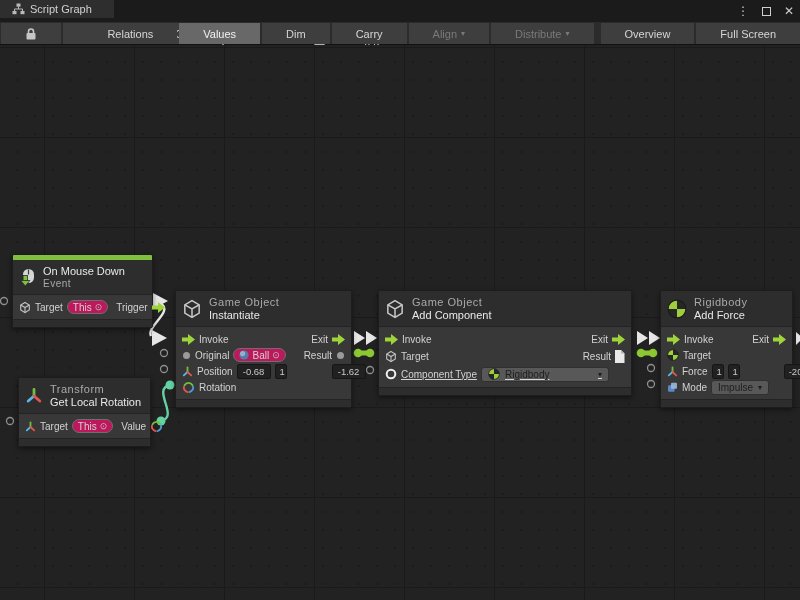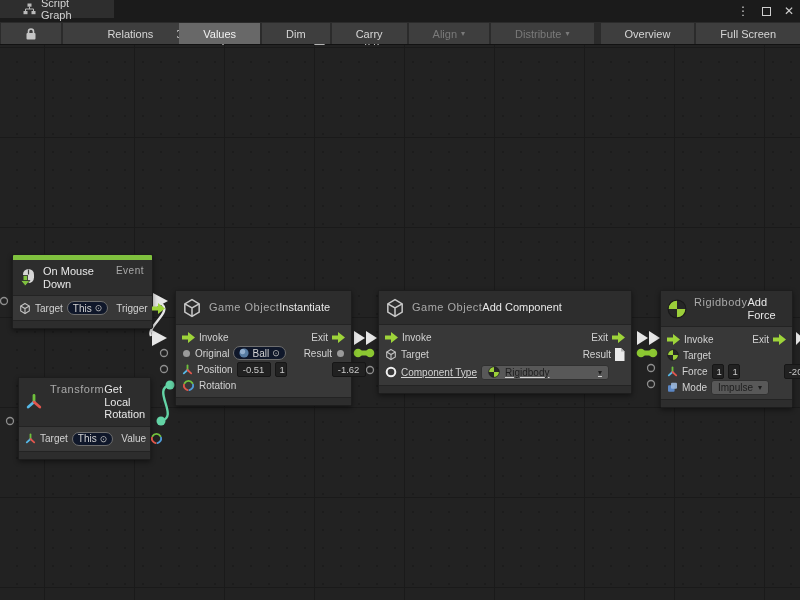--- a/index.html
+++ b/index.html
@@ -3,21 +3,21 @@
 <meta charset="utf-8">
 <style>
   * { margin:0; padding:0; box-sizing:border-box; }
   html,body { width:800px; height:600px; overflow:hidden; background:#222; 
     font-family:"Liberation Sans", sans-serif; -webkit-font-smoothing:antialiased; }
   .window { position:relative; width:800px; height:600px; background:#222; }
 
   
   .tabbar { position:absolute; top:0; left:0; right:0; height:22px; background:#1b1b1b; }
   .tab { position:absolute; left:0; top:0; height:18px; width:114px; background:#2e2e2e;
-    display:flex; align-items:center; gap:5px; padding:0 23px; color:#d2d2d2; font-size:11px; }
+    display:flex; align-items:center; gap:5px; padding:0 12px; color:#d2d2d2; font-size:11px; }
   .winctrl { position:absolute; right:6px; top:0; height:22px; display:flex; align-items:center; gap:13px;
     color:#cfcfcf; font-size:12px; }
   .maxbox { display:inline-block; width:9px; height:9px; border:1.5px solid #cfcfcf; }
 
   
   .toolbar { position:absolute; top:22px; left:0; right:0; height:23px; background:#2b2b2b;
     border-bottom:1px solid #121212; color:#d6d6d6; font-size:11px; }
   .tbtn { background:#3e3e3e; height:21px; display:flex; align-items:center; padding:0 24px; gap:4px; cursor:default; }
   .tgroup { position:absolute; top:1px; display:flex; gap:2px; }
   .tbtn.active { background:#686868; color:#f2f2f2; }
@@ -39,35 +39,35 @@
     background-position:44px 2px, 44px 2px, 8px 8px; }
 
   .links { position:absolute; top:0; left:0; pointer-events:none; }
 
   
   .node { position:absolute; background:#383838; border:1px solid #1d1d1d; border-radius:2px;
     color:#d4d4d4; font-size:10px; box-shadow:0 2px 5px rgba(0,0,0,.45); }
   .ebar { height:5px; background:#7fc13e; border-radius:1px 1px 0 0; }
   .nhead { background:#2d2d2d; display:flex; align-items:center; gap:7px; padding:5px 8px 5px 6px;
     border-bottom:1px solid #232323; min-height:34px; }
-  .htxt { display:flex; flex-direction:row; line-height:1.15; }
+  .htxt { display:flex; flex-direction:column; line-height:1.15; }
   .ntype { font-size:11px; color:#a9a9a9; letter-spacing:.5px; }
   .ntitle { font-size:11px; color:#e8e8e8; }
   .nsub { font-size:10px; color:#a9a9a9; letter-spacing:.5px; }
   .nbody { padding:4px 6px; }
   .row { display:flex; align-items:center; gap:4px; height:16px; }
   .sp { flex:1; }
   .lbl { color:#d2d2d2; white-space:nowrap; }
   .nfoot { height:8px; background:#2d2d2d; border-top:1px solid #232323; border-radius:0 0 2px 2px; }
   .icon { display:inline-flex; align-items:center; justify-content:center; flex:none; }
 
   .vbox { background:#212121; border:1px solid #161616; border-radius:2px; color:#c9c9c9;
     font-size:9.5px; padding:1px 4px; text-align:center; }
   .ofield { display:inline-flex; align-items:center; gap:3px; height:14px; padding:4px 5px;
-    background:#0f172a; border:1px solid #6e6e6e; border-radius:8px; color:#d2d2d2; }
+    background:#be185d; border:1px solid #6e6e6e; border-radius:8px; color:#d2d2d2; }
   .picker { color:#bdbdbd; font-size:9px; }
   .dd { display:inline-flex; align-items:center; gap:5px; height:15px; padding:0 6px;
     background:#585858; border:1px solid #303030; border-radius:3px; color:#1d1d1d; font-size:10px; }
   .dd .caret { color:#1d1d1d; font-size:8px; }
 </style>
 </head>
 <body>
 
 <div class="window">
 
@@ -353,21 +353,21 @@
         </div>
         <div class="row">
           <span class="icon">
             <svg width="11" height="11" viewBox="0 0 11 11" fill="none" stroke-linecap="round" stroke-width="1.8">
               <path d="M5.5 1.5V6" stroke="#6fc13c"></path>
                 <path d="M5.5 6 1.8 9.3" stroke="#56b9e8"></path>
                 <path d="M5.5 6l3.7 3.3" stroke="#e2574e"></path>
               </svg>
             </span>
           <span class="lbl">Position</span>
-          <span class="vbox" style="min-width:34px;">-0.51</span>
+          <span class="vbox" style="min-width:34px;">-0.68</span>
           <span class="vbox" style="min-width:12px;">1</span>
           <span class="vbox" style="min-width:34px;margin-left:41px;">-1.62</span>
         </div>
         <div class="row">
           <span class="icon">
             <svg width="13" height="13" viewBox="-7 -7 14 14" fill="none" stroke-width="2" stroke-linecap="round">
               <path d="M-4.3-2.5A5 5 0 0 1 4.3-2.5" stroke="#72c13d"></path>
               <path d="M4.9-1A5 5 0 0 1 1 4.9" stroke="#4f9bd8"></path>
               <path d="M-1 4.9A5 5 0 0 1-4.9-1" stroke="#e0564a"></path>
               </svg>

